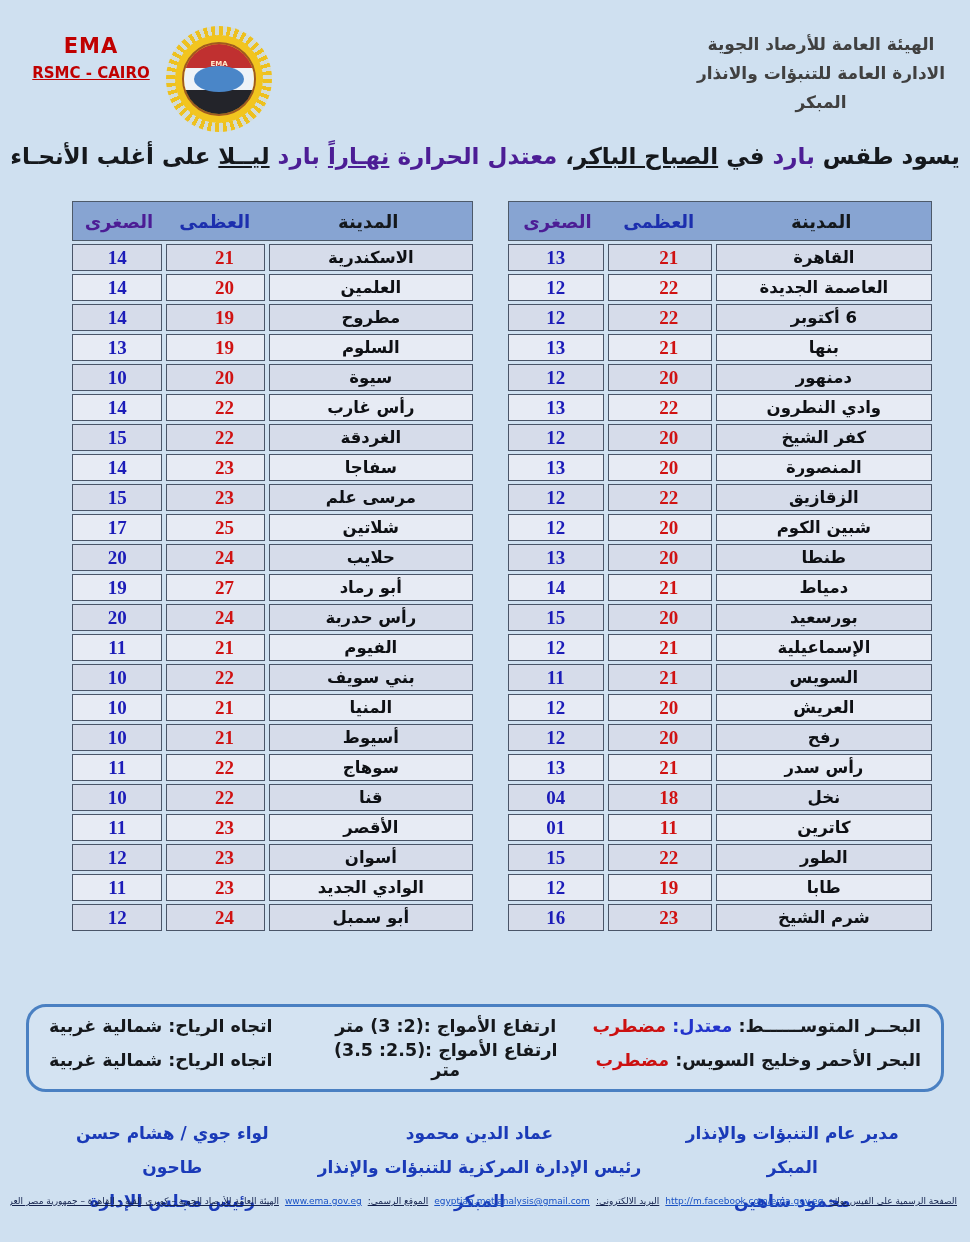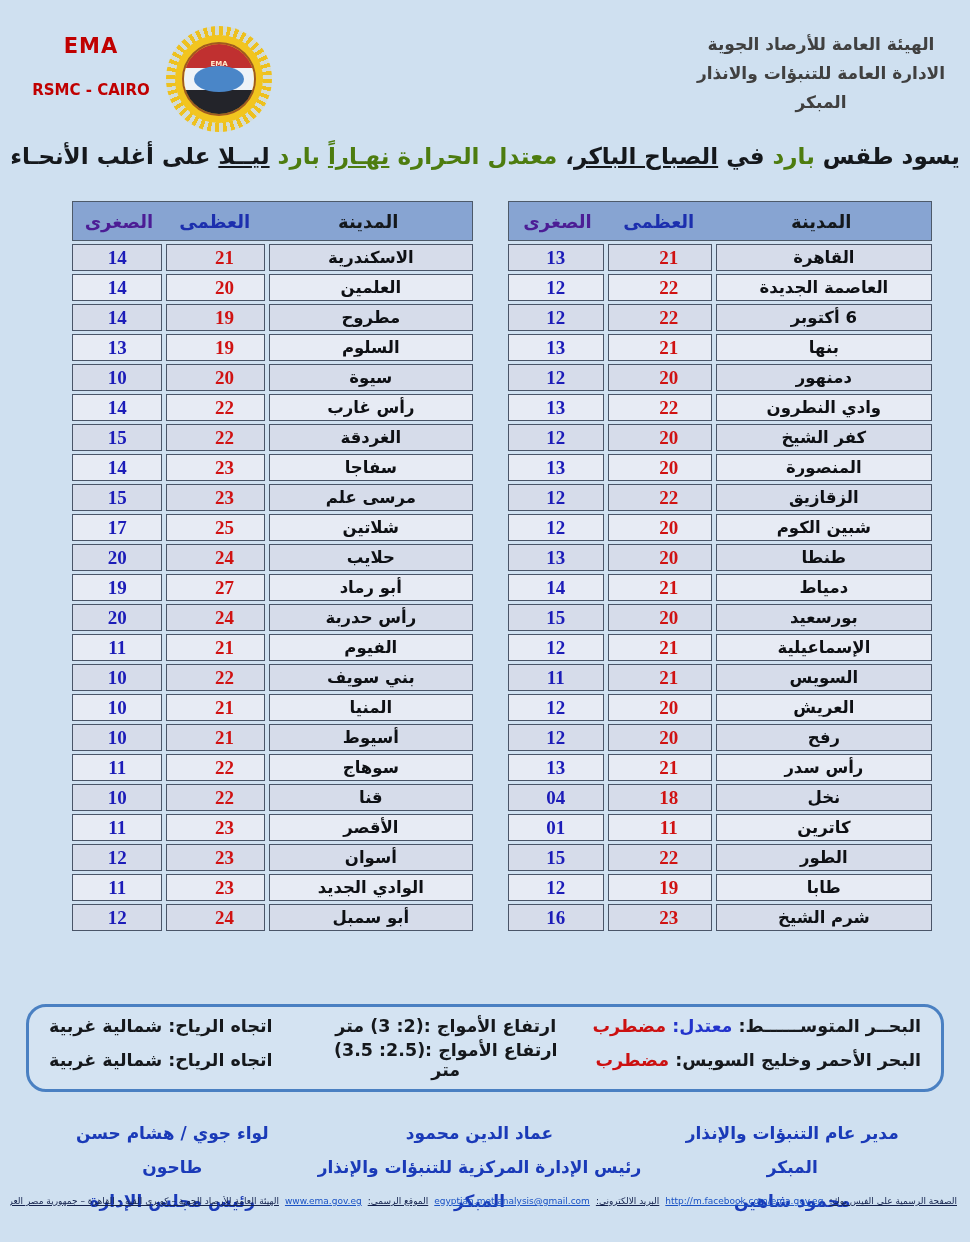--- a/index.html
+++ b/index.html
@@ -6,21 +6,21 @@
   html,body { background:#cfe0f0; }
   .page {
     position: relative; width: 970px; height: 1242px;
     background: #cfe0f0; overflow: hidden;
     font-family: "DejaVu Sans", "Liberation Sans", sans-serif;
   }
   
   .hdr-left { position:absolute; top:34px; left:26px; width:130px; text-align:center;
     color:#c00000; font-weight:bold; }
   .hdr-left .l1 { font-size:21px; letter-spacing:1px; }
-  .hdr-left .l2 { font-size:15px; margin-top:23px; white-space:nowrap; }
+  .hdr-left .l2 { font-size:15px; margin-top:6px; white-space:nowrap;text-decoration:underline; }
   .logo { position:absolute; top:26px; left:166px; width:106px; height:106px; }
   .logo-rays { position:absolute; inset:0; border-radius:50%;
     background: repeating-conic-gradient(#eec11e 0deg 4.5deg, rgba(238,193,30,0.12) 4.5deg 9deg); }
   .logo-sun { position:absolute; inset:9px; border-radius:50%; background:#f2c51f; }
   .logo-flag { position:absolute; inset:16px; border-radius:50%; overflow:hidden;
     border:2px solid #a05a20; display:flex; flex-direction:column; }
   .band-red { height:34%; background:#c03030; color:#ffeccc; font-size:7px; font-weight:bold;
     display:flex; align-items:flex-end; justify-content:center; }
   .band-white { height:32%; background:#eef3f8; position:relative; }
   .band-black { height:34%; background:#23242a; }
@@ -28,21 +28,21 @@
     background:#4a86c8; border-radius:50%; }
   .hdr-center { position:absolute; top:32px; left:280px; width:400px; text-align:center; }
   .hdr-title { color:#2443c8; font-weight:bold; font-size:19px; white-space:nowrap; }
   .hdr-date { color:#383c42; font-weight:bold; font-size:30px; margin-top:10px;
     font-family:"Liberation Serif","DejaVu Serif",serif; }
   .hdr-right { position:absolute; top:30px; right:14px; width:270px; text-align:center;
     color:#404040; font-weight:bold; font-size:17px; line-height:1.7; direction:rtl; }
   
   .summary { position:absolute; top:143px; left:0; width:100%; text-align:center;
     direction:rtl; font-size:23px; font-weight:bold; color:#15181c; }
-  .summary .blue { color:#4d7c0f;margin-top:29px; }
+  .summary .blue { color:#4c1d95;margin-top:29px; }
   .summary .ul { text-decoration: underline; }
   
   .tbl { position:absolute; top:198px; border-collapse:separate; border-spacing:4px 3px;
     direction:rtl; }
   .tbl-left  { left:68px;  width:409px; }
   .tbl-right { left:504px; width:432px; }
   .tbl th { background:#87a4d2; border:1px solid #4d5a6a; height:40px; padding:0; }
   .hflex { display:flex; width:100%; font-size:18px; font-weight:bold; }
   .hflex .h-city { width:52%; color:#14181c; }
   .hflex .h-max  { width:25%; color:#1c2fae; }

